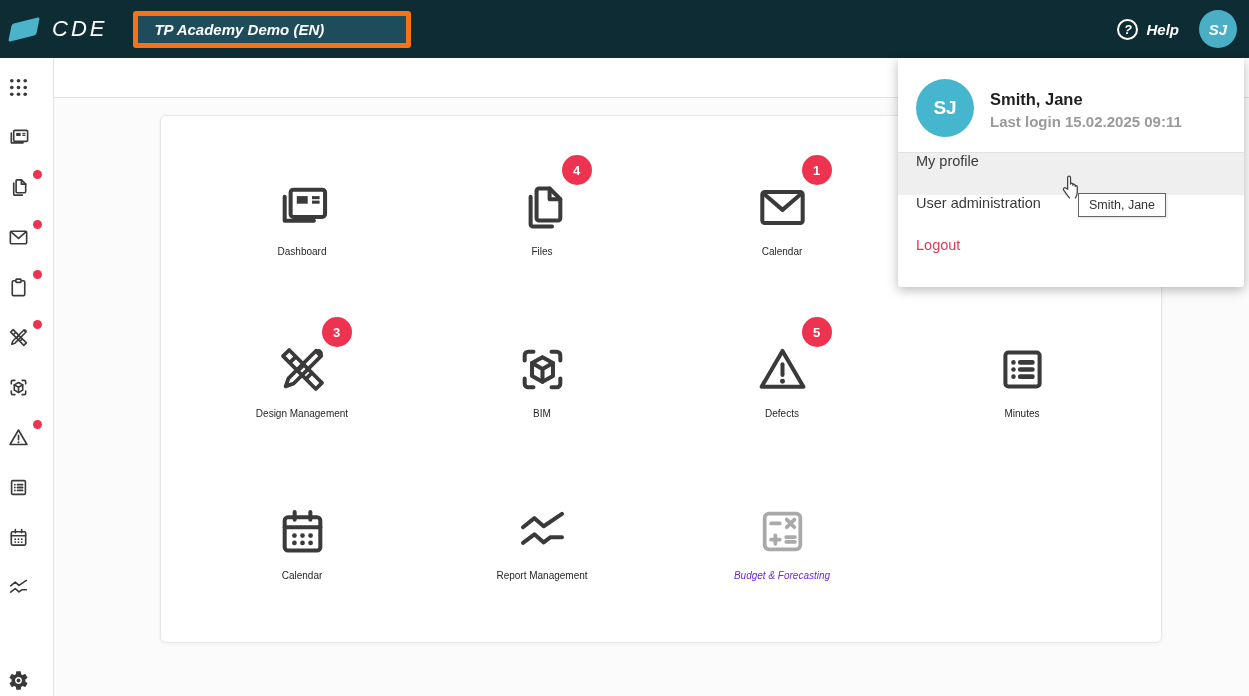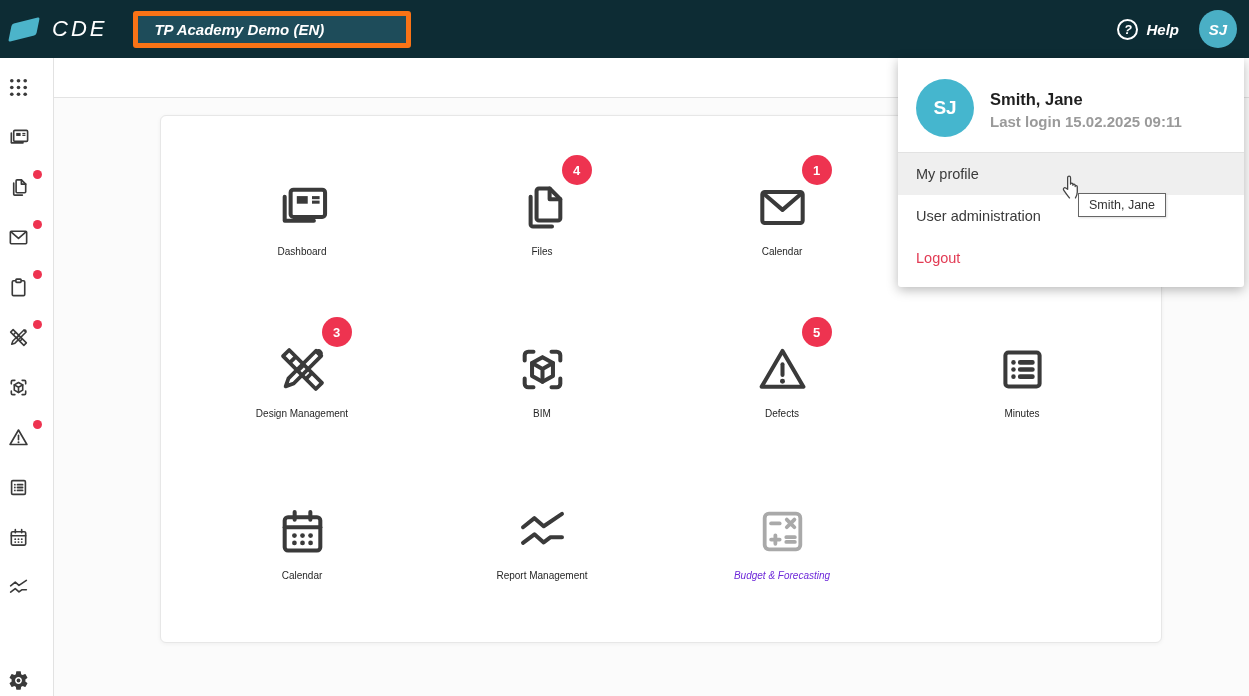--- a/index.html
+++ b/index.html
@@ -38,21 +38,21 @@
   .tile.disabled .label { color:#6d28d9;font-style:italic; }
   .badge { position:absolute; top:-24px; right:-21px; width:30px; height:30px; border-radius:50%; background:#ee3350; color:#fff; font-size:13px; font-weight:700; display:flex; align-items:center; justify-content:center; }
   .cell-empty { }
 
   
   .user-menu { position:absolute; left:898px; top:58px; width:346px; background:#ffffff; border-radius:0 0 3px 3px; box-shadow:0 3px 12px rgba(0,0,0,0.28); z-index:40; padding-bottom:8px; }
   .um-head { position:relative; height:95px; border-bottom:1px solid #e2e2e2; }
   .avatar-lg { position:absolute; left:18px; top:21px; width:58px; height:58px; border-radius:50%; background:#45b6ce; color:#fff; font-size:19px; font-weight:700; display:flex; align-items:center; justify-content:center; }
   .um-name { position:absolute; left:92px; top:32px; font-size:16.5px; font-weight:700; color:#1f1f1f; }
   .um-login { position:absolute; left:92px; top:55px; font-size:15px; font-weight:700; color:#9a9a9a; }
-  .um-item { height:42px; display:flex; align-items:center; padding-left:18px; font-size:14.5px; color:#3a3a3a; cursor:pointer; }
+  .um-item { height:42px; display:flex; padding-left:18px; font-size:14.5px; color:#3a3a3a; cursor:pointer; }
   .um-item.hovered { background:#efefef; }
   .um-item.logout { color:#e23b54; }
 
   
   .tooltip { position:absolute; left:1078px; top:193px; height:24px; line-height:22px; padding:0 10px; background:#fff; border:1px solid #666; font-size:12.5px; color:#333; z-index:60; box-shadow:1px 1px 2px rgba(0,0,0,0.12); }
   .cursor { position:absolute; left:1060px; top:171px; width:26px; height:30px; z-index:70; }
 </style>
 </head>
 <body>
 

